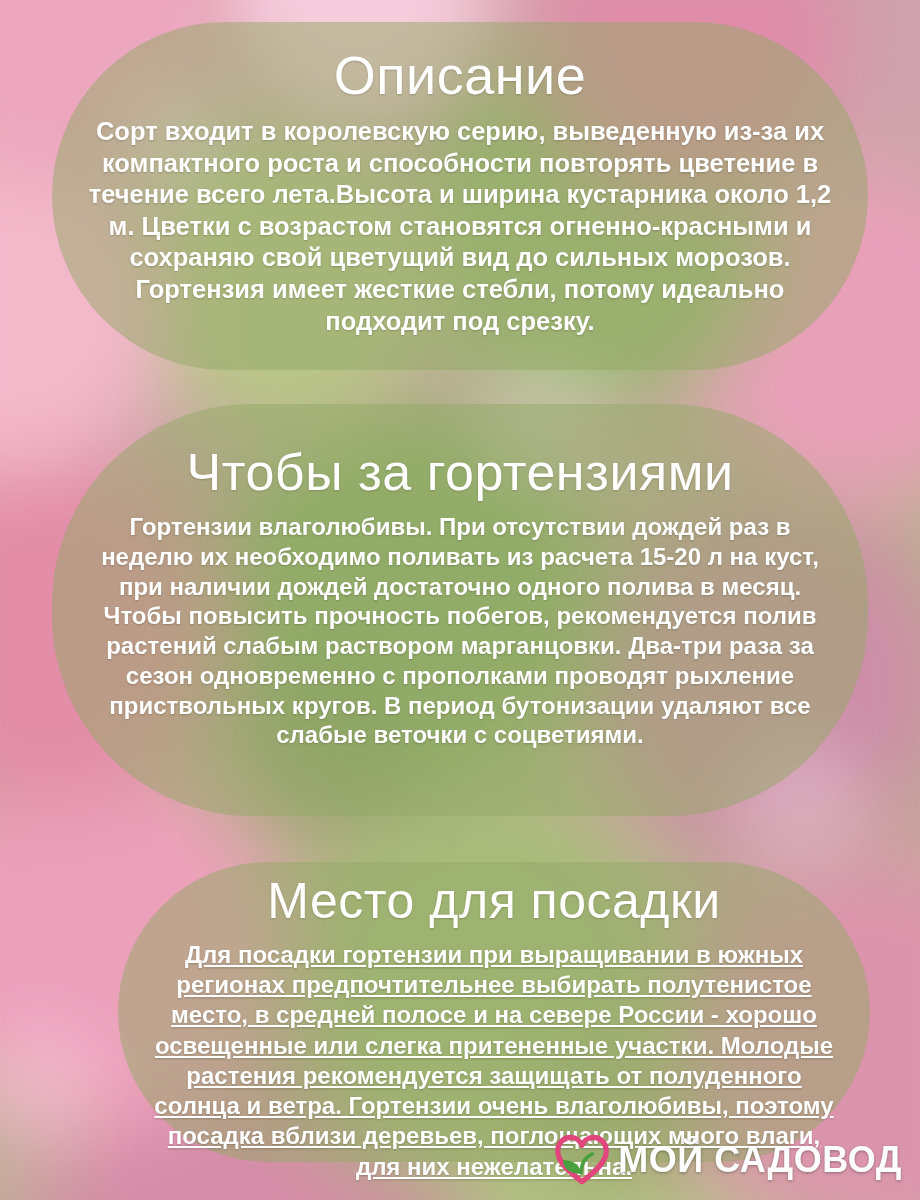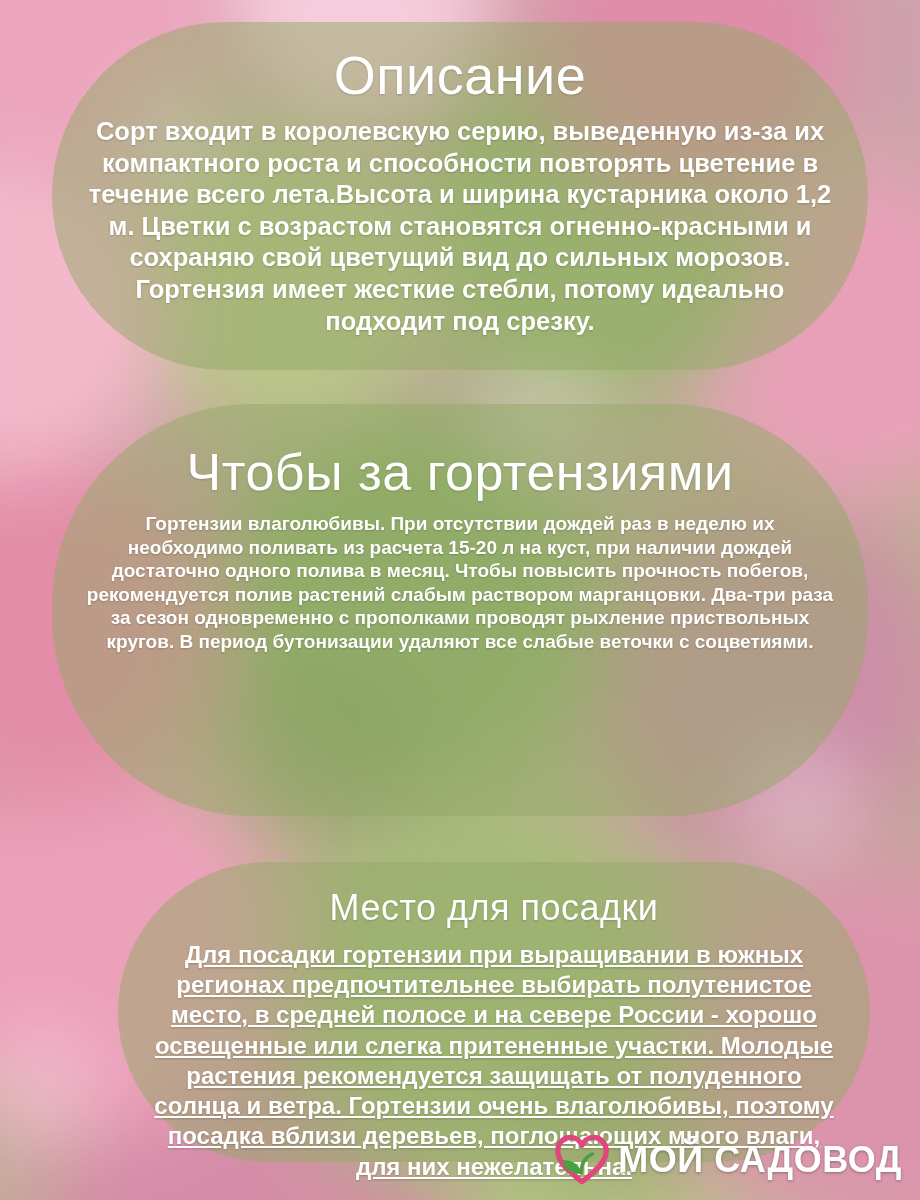--- a/index.html
+++ b/index.html
@@ -100,32 +100,32 @@
   .card-title {
     color: #ffffff;
     font-weight: 400;
     font-size: 54px;
     line-height: 1.0;
     letter-spacing: 0.5px;
     margin: 12px 0 14px 0;
     text-shadow: 0 1px 2px rgba(60,60,40,0.25);
   }
   .card-2 .card-title { font-size: 52px; margin-top: 28px; }
-  .card-3 .card-title { font-size: 36px; margin-top: 14px; }
+  .card-3 .card-title { font-size: 50px; margin-top: 0; }
 
   .card-body {
     color: #ffffff;
     font-weight: bold;
     font-size: 25.5px;
     line-height: 1.24;
     margin: 0;
     text-shadow: 0 1px 2px rgba(60,60,40,0.3);
     text-align: center;
   }
-  .card-2 .card-body { font-size: 19px; line-height: 1.24; }
+  .card-2 .card-body { font-size: 24px; line-height: 1.24; }
   .card-3 .card-body { font-size: 24px; line-height: 1.26; text-decoration: underline; }
 
   
   .watermark {
     position: absolute;
     right: 18px;
     bottom: 14px;
     z-index: 5;
     display: flex;
     align-items: center;

